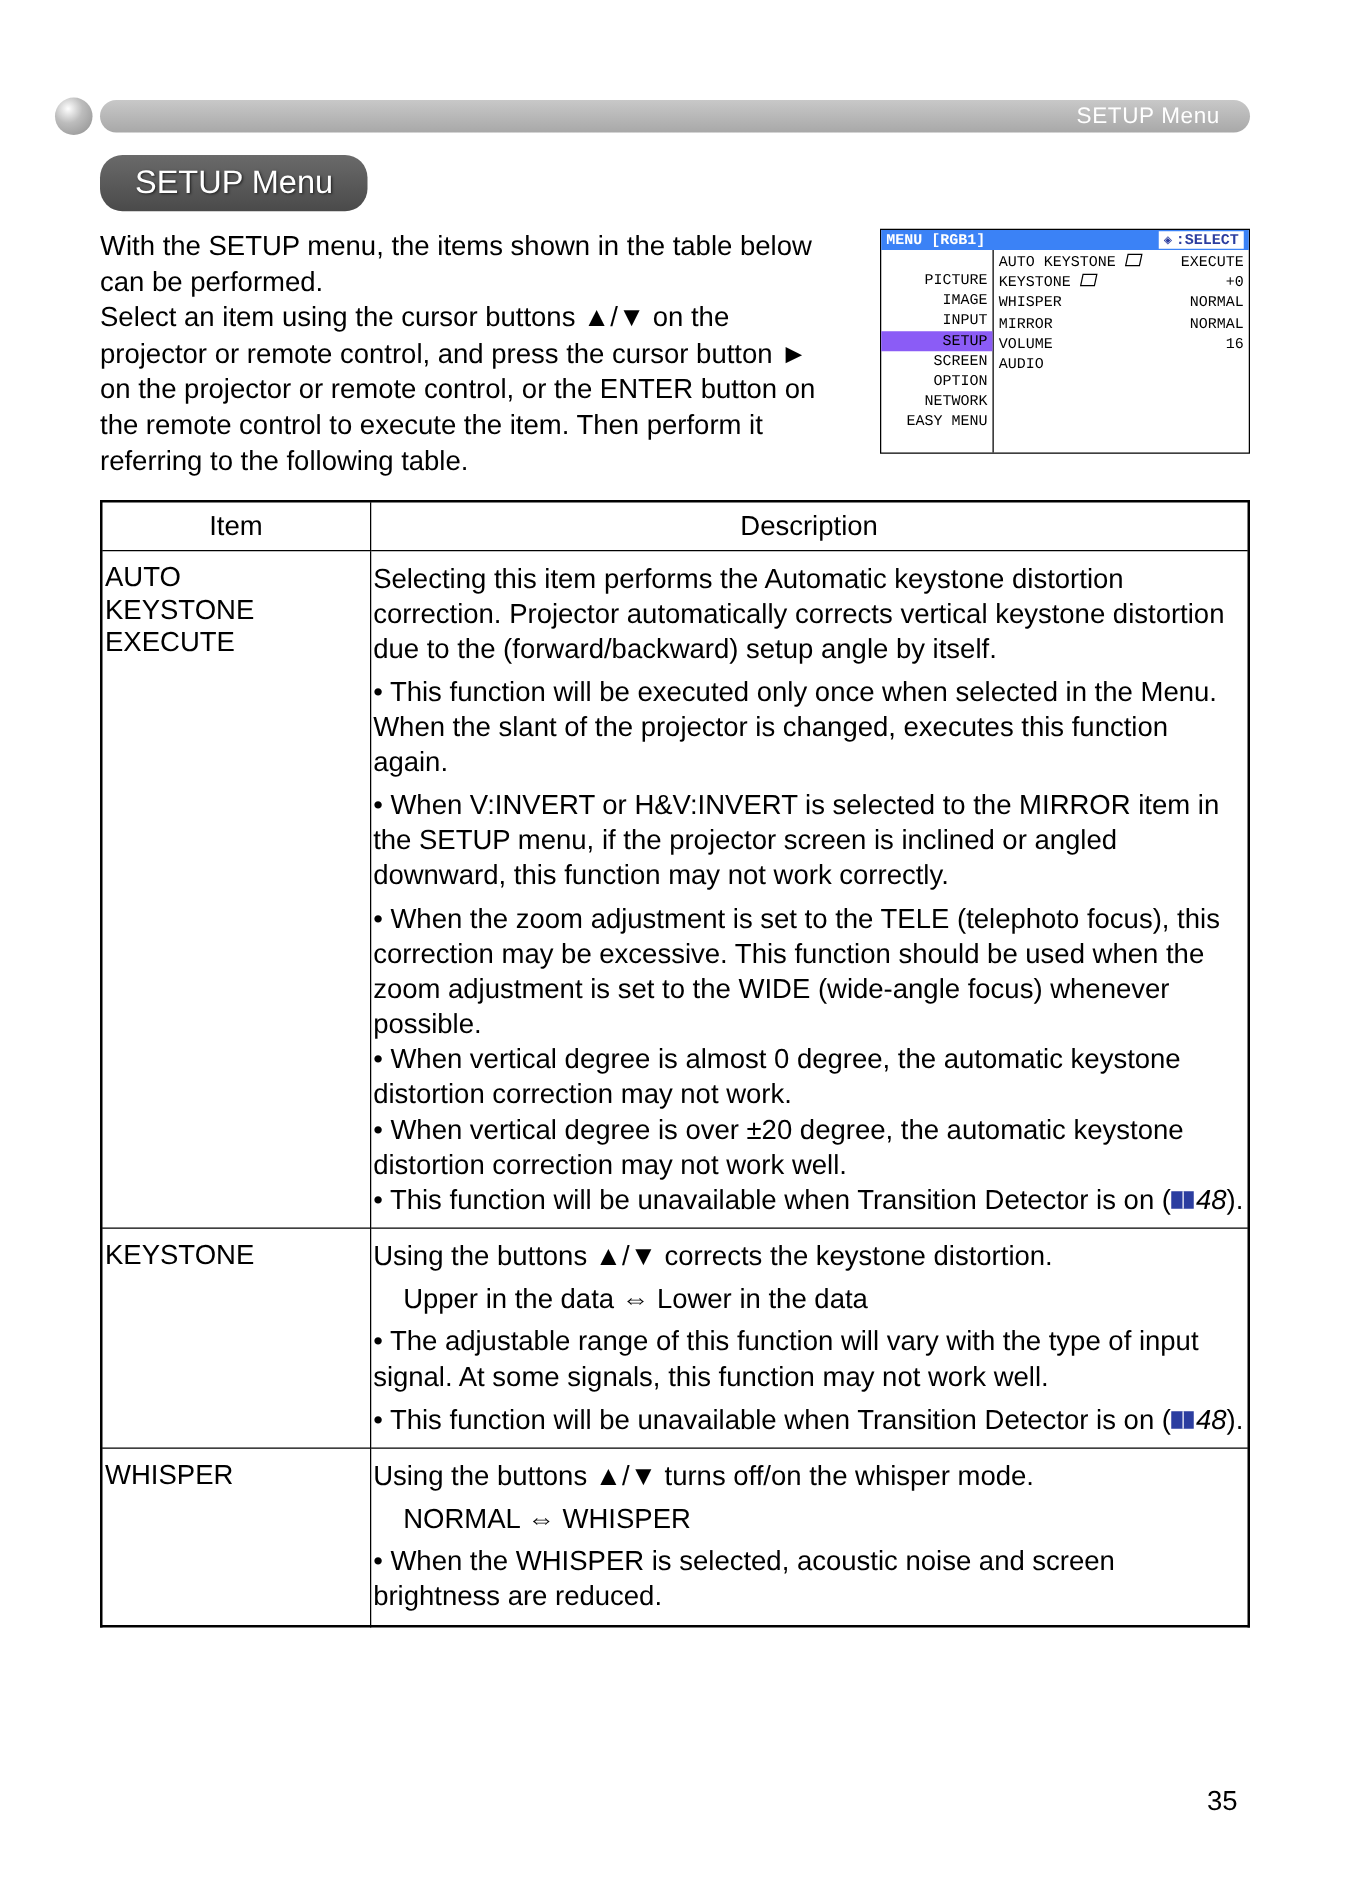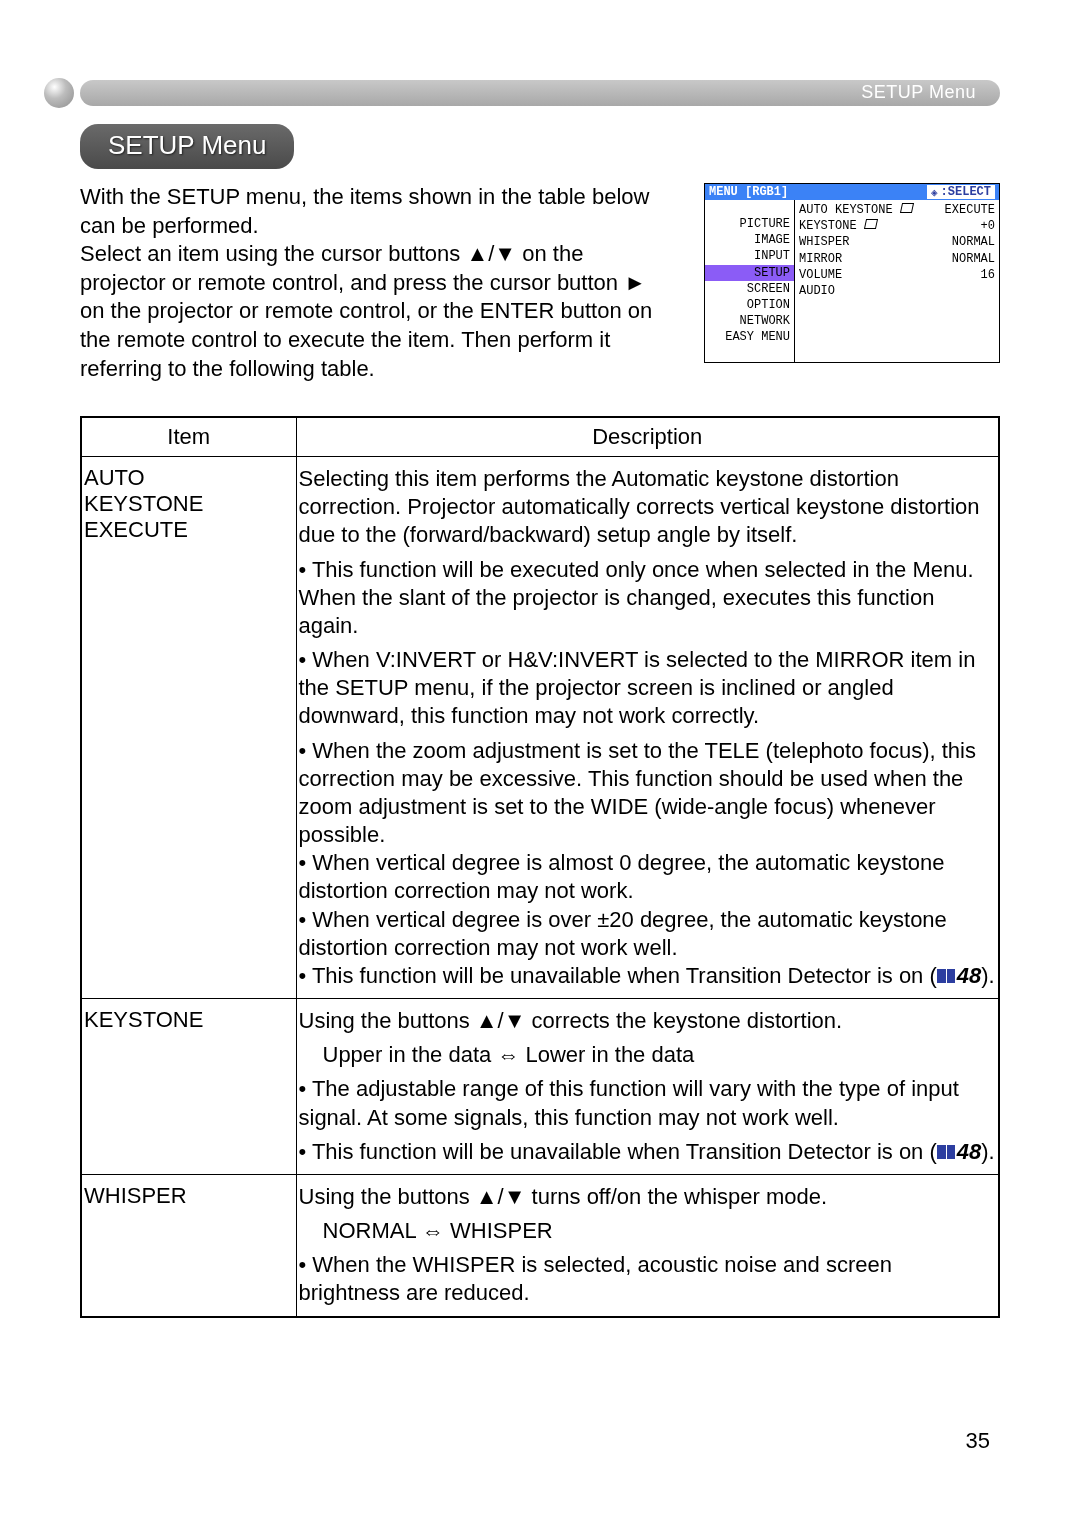--- a/index.html
+++ b/index.html
@@ -51,21 +51,21 @@
     font-size: 26px;
     padding: 6px 28px 8px 28px;
     border-radius: 18px;
     margin-bottom: 14px;
     text-shadow: 1px 1px 2px #222;
   }
   .intro-row {
     display: flex;
     gap: 32px;
     align-items: flex-start;
-    margin-bottom: 33px;
+    margin-bottom: 17px;
   }
   .intro-text {
     font-size: 22px;
     line-height: 1.3;
     flex: 1;
   }
   .osd {
     width: 296px;
     border: 1px solid #000;
     font-family: "Courier New", monospace;
@@ -140,21 +140,20 @@
     font-size: 22px;
   }
   .desc-block { line-height: 1.28; }
   .desc-block p { margin-bottom: 6px; }
   .desc-block p:last-child { margin-bottom: 0; }
   .indent { text-indent: 24px; }
   .book-ref {
     display: inline-flex;
     align-items: center;
     gap: 2px;
-    font-weight: bold;
   }
   .book-icon {
     display: inline-block;
     width: 18px; height: 14px;
     background: #2c3ea0;
     position: relative;
   }
   .book-icon:after {
     content: '';
     position: absolute;

